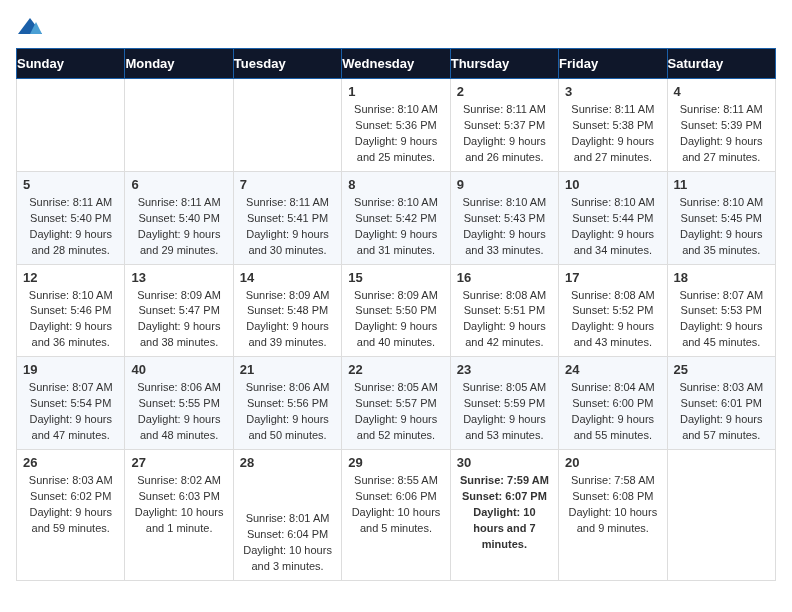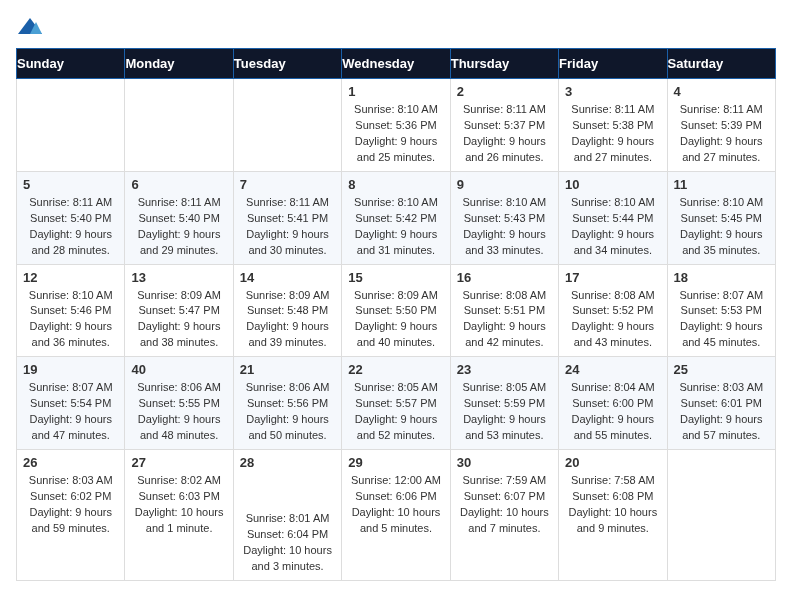--- a/index.html
+++ b/index.html
@@ -300,27 +300,27 @@
 Daylight: 10 hours and 1 minute.</div>
           </td>
           <td>
             <span class="day-number">28</span>
             <div class="cell-content" style="white-space: pre-line; margin-top: 41px;">Sunrise: 8:01 AM
 Sunset: 6:04 PM
 Daylight: 10 hours and 3 minutes.</div>
           </td>
           <td>
             <span class="day-number">29</span>
-            <div class="cell-content" style="white-space: pre-line;">Sunrise: 12:00 AM
+            <div class="cell-content" style="white-space: pre-line;">Sunrise: 8:55 AM
 Sunset: 6:06 PM
 Daylight: 10 hours and 5 minutes.</div>
           </td>
           <td>
             <span class="day-number">30</span>
-            <div class="cell-content" style="white-space: pre-line;">Sunrise: 7:59 AM
+            <div class="cell-content" style="white-space: pre-line; font-weight: bold;">Sunrise: 7:59 AM
 Sunset: 6:07 PM
 Daylight: 10 hours and 7 minutes.</div>
           </td>
           <td>
             <span class="day-number">20</span>
             <div class="cell-content" style="white-space: pre-line;">Sunrise: 7:58 AM
 Sunset: 6:08 PM
 Daylight: 10 hours and 9 minutes.</div>
           </td>
           <td class="empty-cell"></td>

